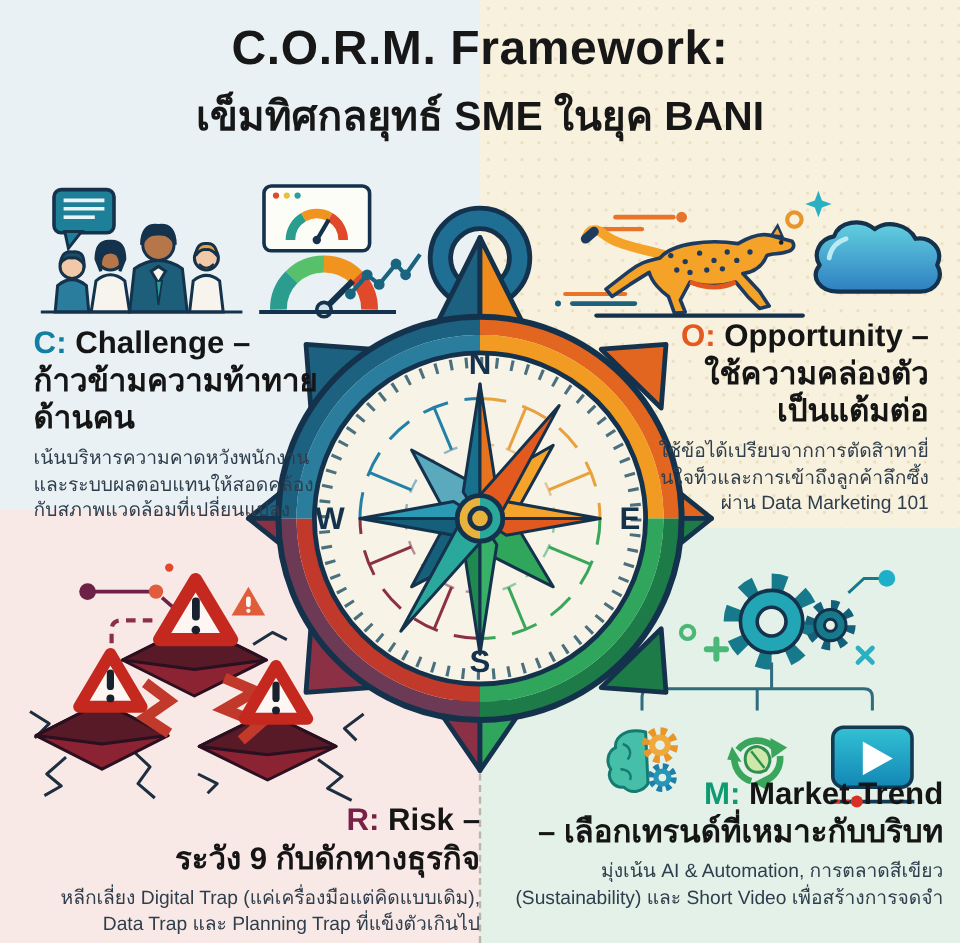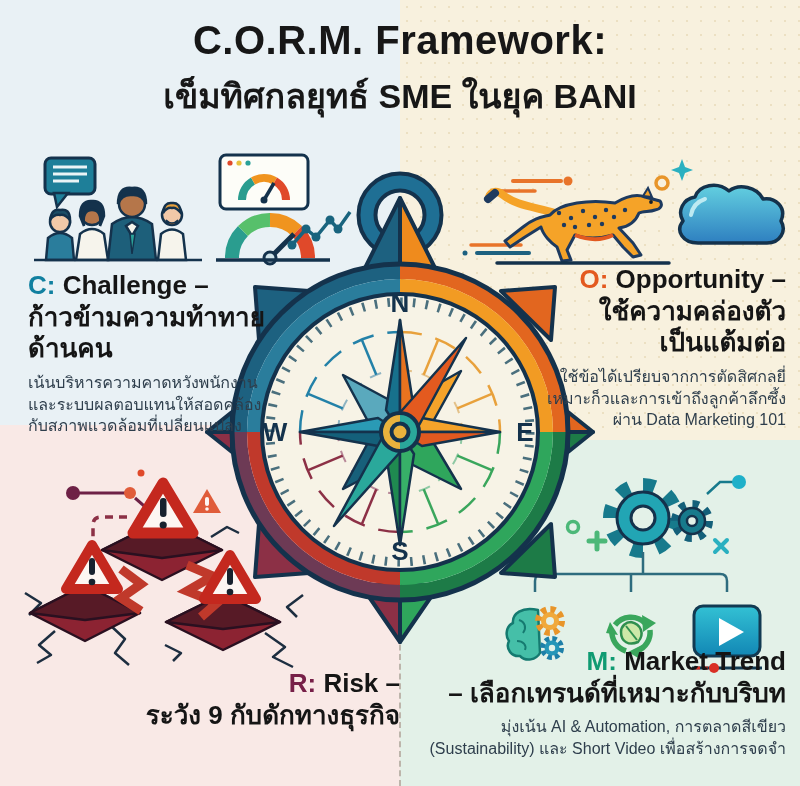--- a/index.html
+++ b/index.html
@@ -333,34 +333,38 @@
     <div class="qhead"><span class="acc-c">C:</span> <span>Challenge –</span></div>
     <div class="qhead">ก้าวข้ามความท้าทาย</div>
     <div class="qhead">ด้านคน</div>
     <div class="qbody">
       <div>เน้นบริหารความคาดหวังพนักงาน</div>
       <div>และระบบผลตอบแทนให้สอดคล้อง</div>
       <div>กับสภาพแวดล้อมที่เปลี่ยนแปลง</div>
     </div>
   </div>
 
-  <div class="qtext alignR" style="right:14px;top:264px;width:330px;">
+  <div class="qtext alignR" style="right:26px;top:264px;width:330px;">
     <div class="qhead"><span class="acc-o">O:</span> <span>Opportunity –</span></div>
     <div class="qhead">ใช้ความคล่องตัว</div>
     <div class="qhead">เป็นแต้มต่อ</div>
     <div class="qbody">
-      <div>ใช้ข้อได้เปรียบจากการตัดสิศกลยี่</div>
-      <div>เหมาะก็วและการเข้าถึงลูกค้าลึกซึ้ง</div>
+      <div>ใช้ข้อได้เปรียบจากการตัดสิาทายี่</div>
+      <div>นใจท็วและการเข้าถึงลูกค้าลึกซึ้ง</div>
       <div>ผ่าน Data Marketing 101</div>
     </div>
   </div>
 
   <div class="qtext" style="left:30px;top:668px;width:370px;text-align:right;">
     <div class="qhead"><span class="acc-r">R:</span> <span>Risk –</span></div>
     <div class="qhead">ระวัง 9 กับดักทางธุรกิจ</div>
+    <div class="qbody">
+      <div>หลีกเลี่ยง Digital Trap (แค่เครื่องมือแต่คิดแบบเดิม),</div>
+      <div>Data Trap และ Planning Trap ที่แข็งตัวเกินไป</div>
+    </div>
   </div>
 
   <div class="qtext alignR" style="right:14px;top:646px;width:370px;">
     <div class="qhead"><span class="acc-m">M:</span> <span>Market Trend</span></div>
     <div class="qhead">– เลือกเทรนด์ที่เหมาะกับบริบท</div>
     <div class="qbody">
       <div>มุ่งเน้น AI &amp; Automation, การตลาดสีเขียว</div>
       <div>(Sustainability) และ Short Video เพื่อสร้างการจดจำ</div>
     </div>
   </div>

